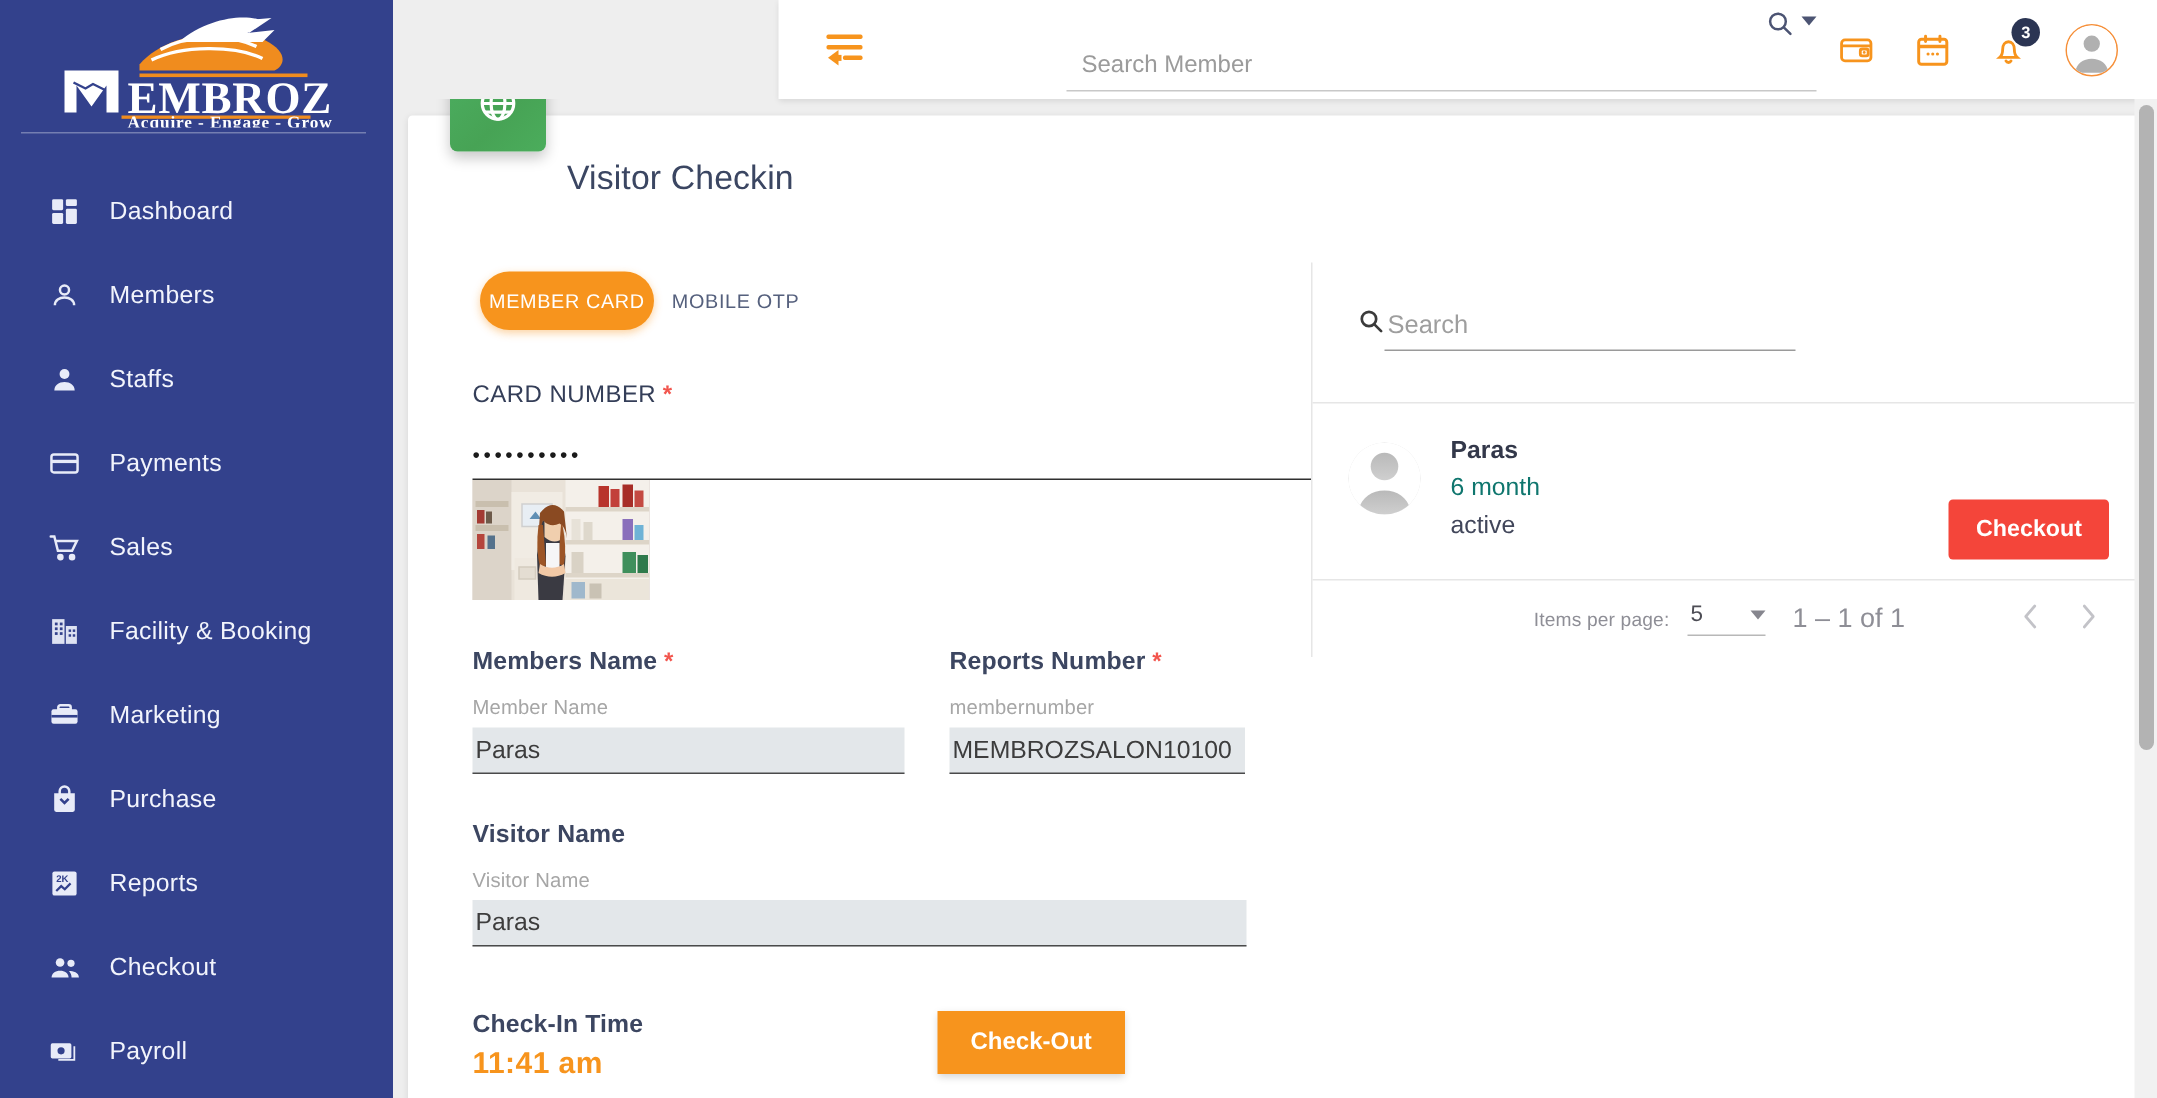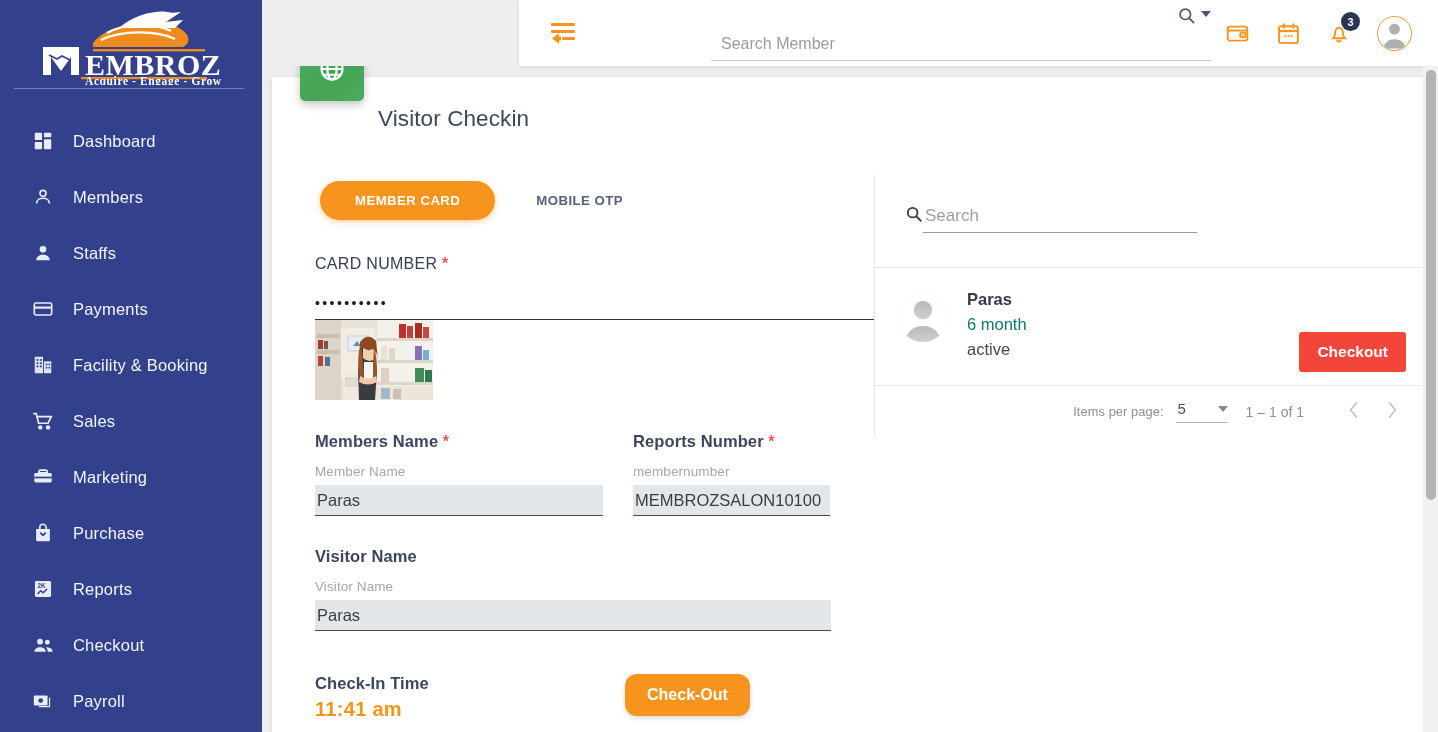--- a/index.html
+++ b/index.html
@@ -142,22 +142,22 @@
     font-size: 22.5px; color: #3b4662;
     font-weight: 400; letter-spacing: .1px;
   }
 
   
   #tabs {
     position: absolute; left: 48px; top: 104px;
     display: flex; align-items: center; gap: 6px;
   }
   .tab {
-    font-size: 13.2px; font-weight: 700; letter-spacing: .45px;
-    padding: 12px 35px; border-radius: 22px;
+    font-size: 13.2px; font-weight: 400; letter-spacing: .45px;
+    padding: 12px 6px; border-radius: 22px;
     cursor: pointer; color: #55607d;
   }
   .tab.active {
     background: #f7941d; color: #ffffff;
     box-shadow: 0 2px 6px rgba(247,148,29,0.42);
   }
 
   
   #form-col {
     position: absolute; left: 43px; top: 178px;
@@ -210,21 +210,21 @@
 
   #visitor-block { margin-top: 31px; }
   #checkin-row { margin-top: 43px; display: flex; align-items: flex-start; }
   #checkin-label-wrap { width: 310px; }
   #checkin-time-val {
     font-size: 20px; color: #f7941d; font-weight: 700;
     margin-top: 5px; letter-spacing: .3px;
   }
   #checkout-btn {
     background: #f7941d; color: #ffffff;
-    border: none; border-radius: 12px;
+    border: none; border-radius: 0;
     font-family: "Liberation Sans", sans-serif;
     font-size: 16px; font-weight: 700;
     padding: 12px 22px; cursor: pointer;
     box-shadow: 0 2px 5px rgba(0,0,0,0.17);
   }
 
   
   #results-panel {
     position: absolute;
     left: 602px; top: 98px;
@@ -293,21 +293,21 @@
     width: 52px; justify-content: space-between;
     cursor: pointer; margin-right: 2px;
   }
   #pagesize-value { font-size: 15px; color: #4d4d55; }
   .sel-caret {
     width: 0; height: 0;
     border-left: 5px solid transparent;
     border-right: 5px solid transparent;
     border-top: 6px solid #86868e;
   }
-  #range-label { margin: 0 30px 0 16px; font-size: 14px; color:#8e8e96; }
+  #range-label { margin: 0 64px 0 16px; font-size: 18px; color:#8e8e96; }
   .page-nav { cursor: pointer; color: #c3c3c8; padding: 0 13px; }
 
   
   #vscroll-track {
     position: absolute; right: 0; top: 66px;
     width: 15px; height: 666px; background: #f1f1f1;
     z-index: 40;
   }
   #vscroll-thumb {
     position: absolute; right: 2px; top: 70px;
@@ -379,20 +379,31 @@
     </div>
 
     <div class="nav-item">
       <span class="nav-icon">
         <svg width="22" height="22" viewBox="0 0 24 24" fill="none" stroke="currentColor" stroke-width="1.8">
             <rect x="2.5" y="5.5" width="19" height="13" rx="1.8"></rect>
             <path d="M2.5 10.5h19" stroke-width="2.4"></path>
           </svg>
       </span>
       <span class="nav-label">Payments</span>
+    </div>
+
+    <div class="nav-item">
+      <span class="nav-icon">
+        <svg width="22" height="22" viewBox="0 0 24 24" fill="none" stroke="currentColor" stroke-width="1.8" stroke-linecap="round">
+            <path d="M2 4h2.6l2.6 10.4h10.3L21 7.2H6"></path>
+            <circle cx="9" cy="19" r="1.5" fill="currentColor"></circle>
+            <circle cx="17.5" cy="19" r="1.5" fill="currentColor"></circle>
+          </svg>
+      </span>
+      <span class="nav-label">Sales</span>
     </div>
 
     <div class="nav-item">
       <span class="nav-icon">
         <svg width="22" height="22" viewBox="0 0 24 24" fill="currentColor">
             <path d="M3 3h9v18H3z" opacity=".95"></path>
             <path d="M13 8h8v13h-8z" opacity=".95"></path>
             <g fill="#33418C">
               <rect x="5" y="5.5" width="2" height="2"></rect>
               <rect x="8.6" y="5.5" width="2" height="2"></rect>
@@ -401,31 +412,20 @@
               <rect x="5" y="12.5" width="2" height="2"></rect>
               <rect x="8.6" y="12.5" width="2" height="2"></rect>
               <rect x="15" y="10.5" width="1.8" height="1.8"></rect>
               <rect x="18" y="10.5" width="1.8" height="1.8"></rect>
               <rect x="15" y="14" width="1.8" height="1.8"></rect>
               <rect x="18" y="14" width="1.8" height="1.8"></rect>
             </g>
           </svg>
       </span>
       <span class="nav-label">Facility &amp; Booking</span>
-    </div>
-
-    <div class="nav-item">
-      <span class="nav-icon">
-        <svg width="22" height="22" viewBox="0 0 24 24" fill="none" stroke="currentColor" stroke-width="1.8" stroke-linecap="round">
-            <path d="M2 4h2.6l2.6 10.4h10.3L21 7.2H6"></path>
-            <circle cx="9" cy="19" r="1.5" fill="currentColor"></circle>
-            <circle cx="17.5" cy="19" r="1.5" fill="currentColor"></circle>
-          </svg>
-      </span>
-      <span class="nav-label">Sales</span>
     </div>
 
     <div class="nav-item">
       <span class="nav-icon">
         <svg width="22" height="22" viewBox="0 0 24 24" fill="currentColor">
             <path d="M9 4.5h6a1.5 1.5 0 0 1 1.5 1.5v1.5h-9V6A1.5 1.5 0 0 1 9 4.5z" fill="none" stroke="currentColor" stroke-width="1.8"></path>
             <rect x="2.5" y="7.5" width="19" height="10.5" rx="1.6"></rect>
             <rect x="2.5" y="11.6" width="19" height="1.9" fill="#33418C"></rect>
           </svg>
       </span>

